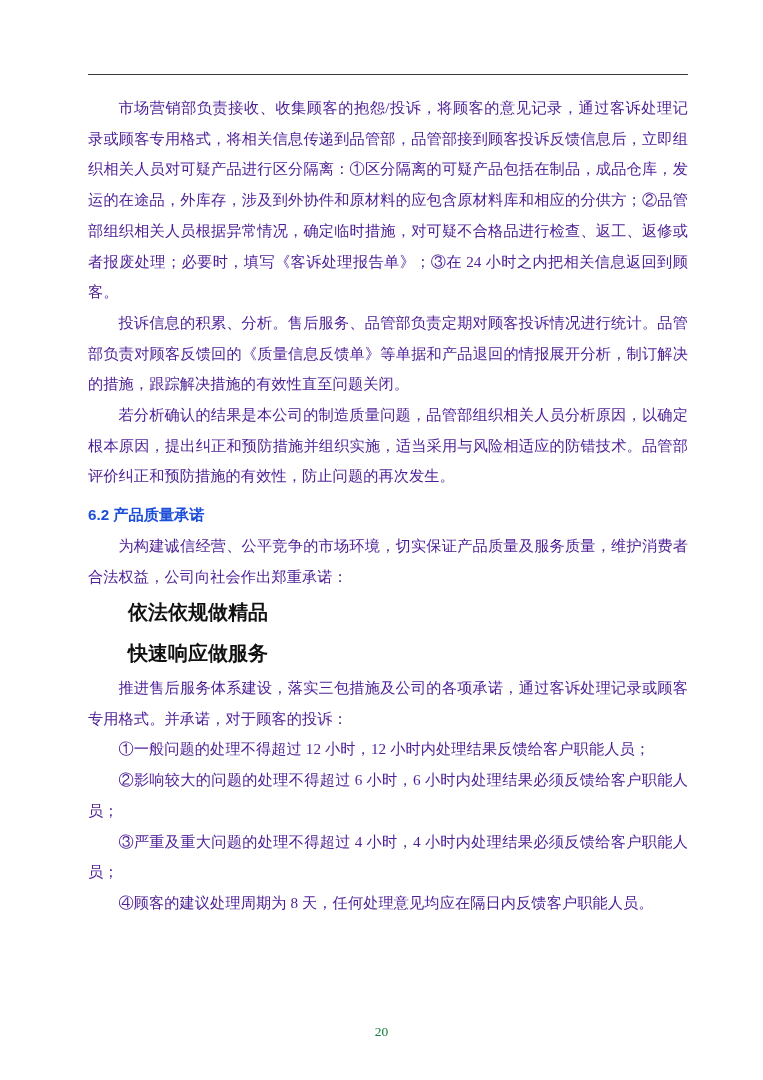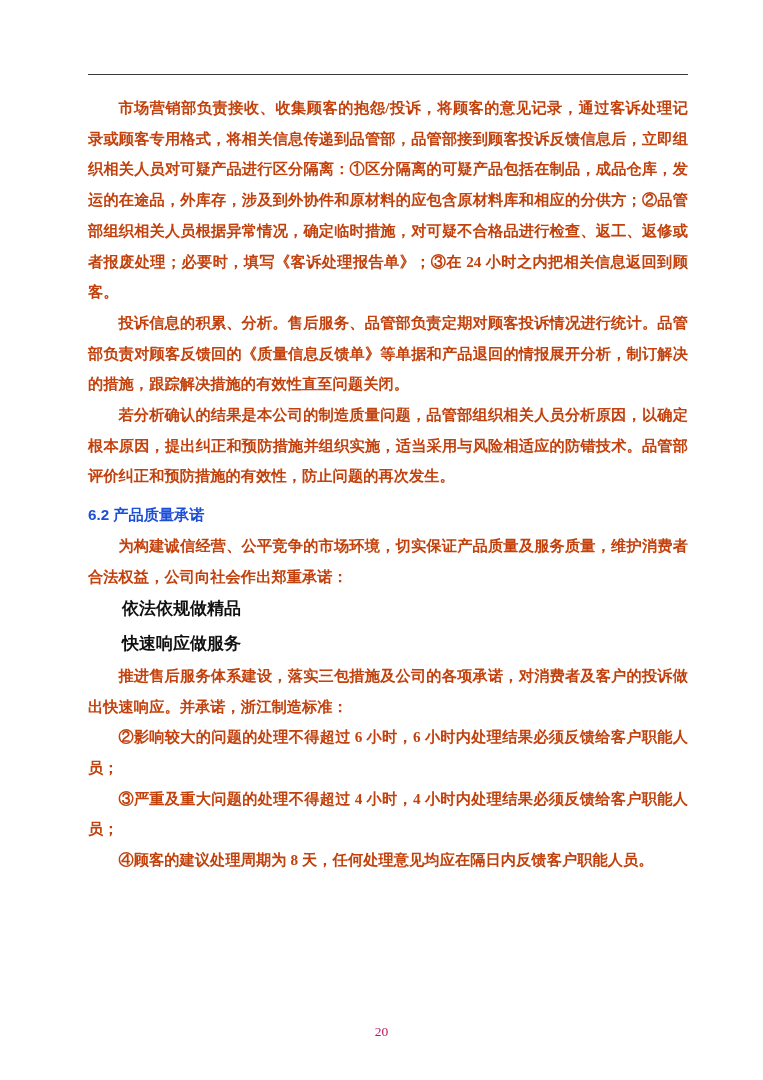--- a/index.html
+++ b/index.html
@@ -28,75 +28,75 @@
   }
   .header-rule {
     border: 0;
     border-top: 1.2px solid #3a3a3a;
     margin: 0 0 18px 0;
     width: 100%;
   }
   .para {
     font-size: 15.2px;
     line-height: 2.02;
-    color: #c2410c;
+    color: #4c1d95;
     text-align: justify;
     text-justify: inter-ideograph;
     margin: 0;
     text-indent: 2em;
     letter-spacing: 0.1px;
-    font-weight: bold;
   }
   .heading {
     font-size: 15.2px;
     line-height: 2.02;
     color: #1d4ed8;
     font-weight: bold;
     margin: 0;
     text-indent: 0;
     font-family: "Liberation Sans", "DejaVu Sans", sans-serif;
   }
   .subheading {
-    font-size: 17px;
+    font-size: 20px;
     line-height: 2.02;
     color: #111;
     font-weight: bold;
     margin: 0;
     text-indent: 2em;
     font-family: "Liberation Sans", "DejaVu Sans", sans-serif;
   }
   .spacer-sm { height: 8px; }
   .footer {
     position: absolute;
     left: 0;
     right: 0;
     bottom: 40px;
     text-align: center;
     font-size: 13.5px;
-    color: #be185d;
+    color: #15803d;
     font-family: "Liberation Serif", "DejaVu Serif", serif;
   }
 </style>
 </head>
 <body>
 
 <div class="page">
   <div class="page-inner">
     <hr class="header-rule">
 
     <p class="para">市场营销部负责接收、收集顾客的抱怨/投诉，将顾客的意见记录，通过客诉处理记录或顾客专用格式，将相关信息传递到品管部，品管部接到顾客投诉反馈信息后，立即组织相关人员对可疑产品进行区分隔离：①区分隔离的可疑产品包括在制品，成品仓库，发运的在途品，外库存，涉及到外协件和原材料的应包含原材料库和相应的分供方；②品管部组织相关人员根据异常情况，确定临时措施，对可疑不合格品进行检查、返工、返修或者报废处理；必要时，填写《客诉处理报告单》；③在 24 小时之内把相关信息返回到顾客。</p>
     <p class="para">投诉信息的积累、分析。售后服务、品管部负责定期对顾客投诉情况进行统计。品管部负责对顾客反馈回的《质量信息反馈单》等单据和产品退回的情报展开分析，制订解决的措施，跟踪解决措施的有效性直至问题关闭。</p>
     <p class="para">若分析确认的结果是本公司的制造质量问题，品管部组织相关人员分析原因，以确定根本原因，提出纠正和预防措施并组织实施，适当采用与风险相适应的防错技术。品管部评价纠正和预防措施的有效性，防止问题的再次发生。</p>
 
     <div class="spacer-sm"></div>
     <p class="heading">6.2 产品质量承诺</p>
 
     <p class="para">为构建诚信经营、公平竞争的市场环境，切实保证产品质量及服务质量，维护消费者合法权益，公司向社会作出郑重承诺：</p>
     <p class="subheading">依法依规做精品</p>
     <p class="subheading">快速响应做服务</p>
-    <p class="para">推进售后服务体系建设，落实三包措施及公司的各项承诺，对消费者及客户的投诉做出快速响应。并承诺，浙江制造标准：</p>
+    <p class="para">推进售后服务体系建设，落实三包措施及公司的各项承诺，通过客诉处理记录或顾客专用格式。并承诺，对于顾客的投诉：</p>
+    <p class="para">①一般问题的处理不得超过 12 小时，12 小时内处理结果反馈给客户职能人员；</p>
     <p class="para">②影响较大的问题的处理不得超过 6 小时，6 小时内处理结果必须反馈给客户职能人员；</p>
     <p class="para">③严重及重大问题的处理不得超过 4 小时，4 小时内处理结果必须反馈给客户职能人员；</p>
     <p class="para">④顾客的建议处理周期为 8 天，任何处理意见均应在隔日内反馈客户职能人员。</p>
   </div>
 
   <div class="footer">20</div>
 </div>
 
 </body></html>

